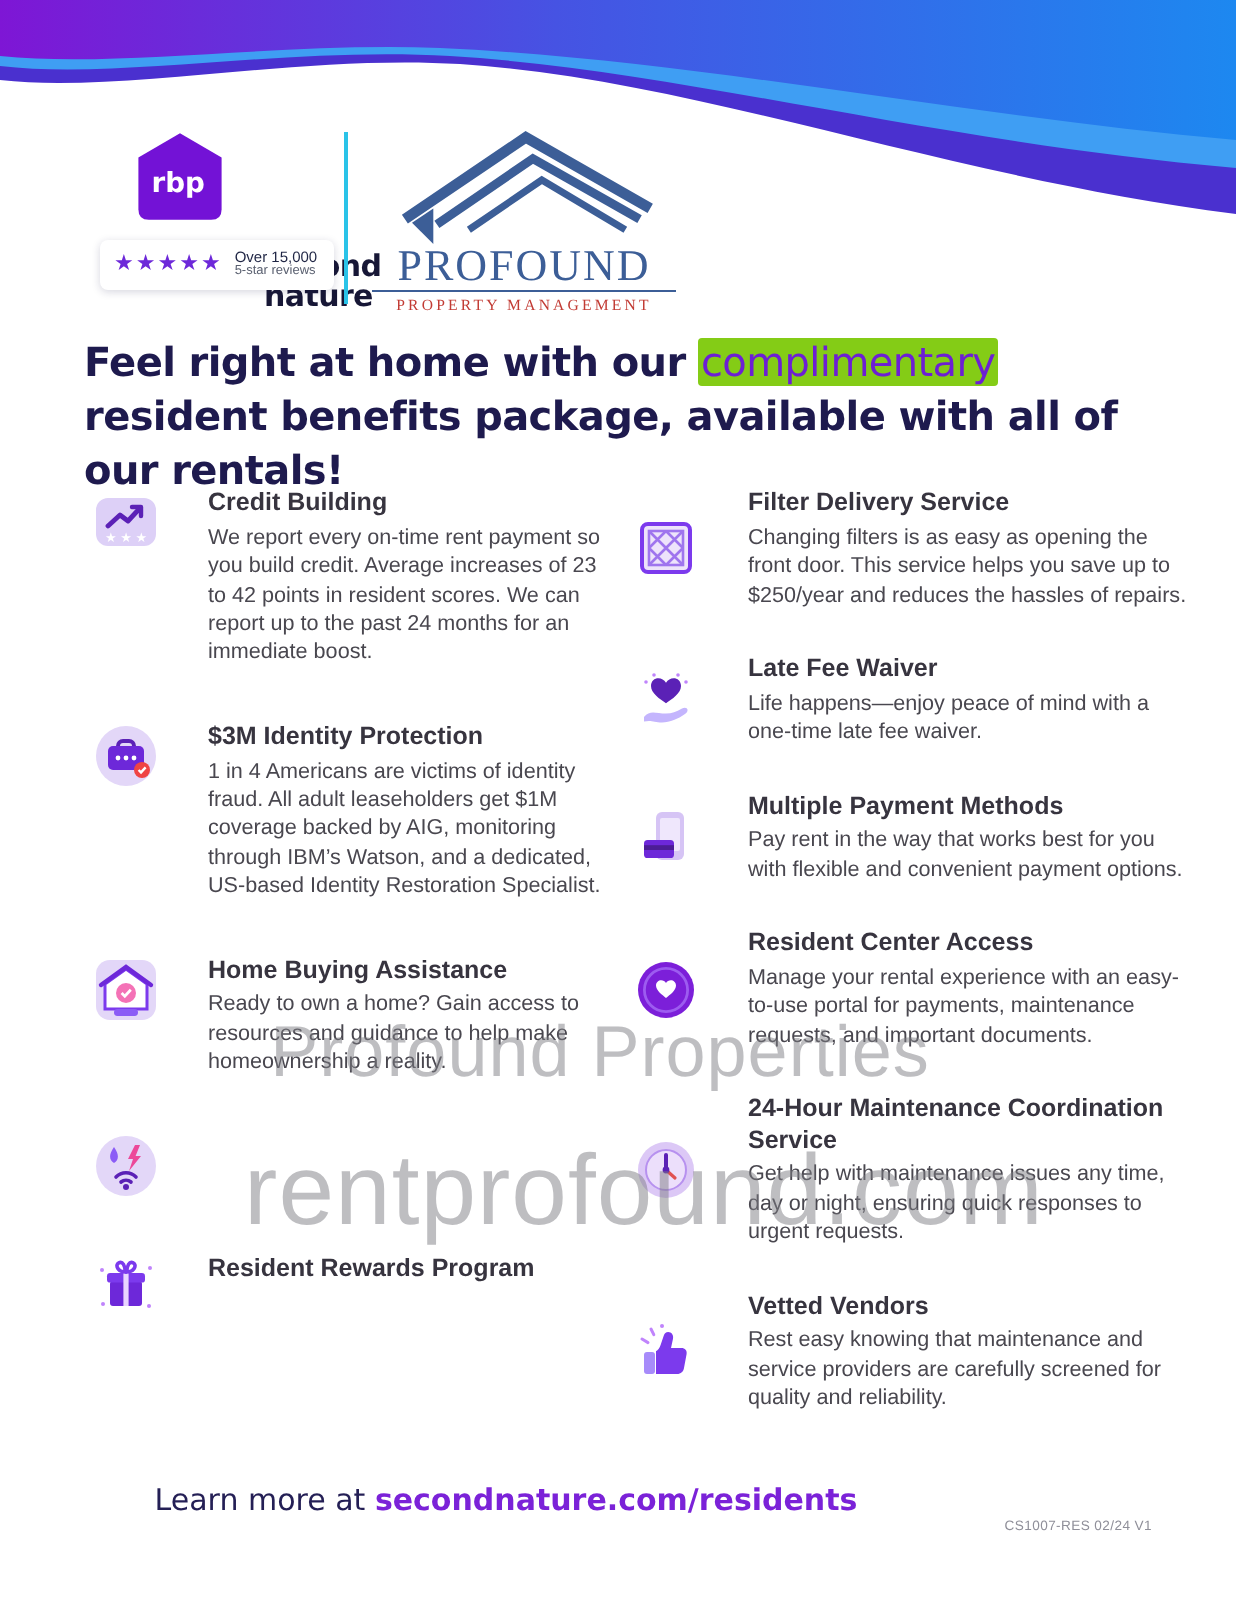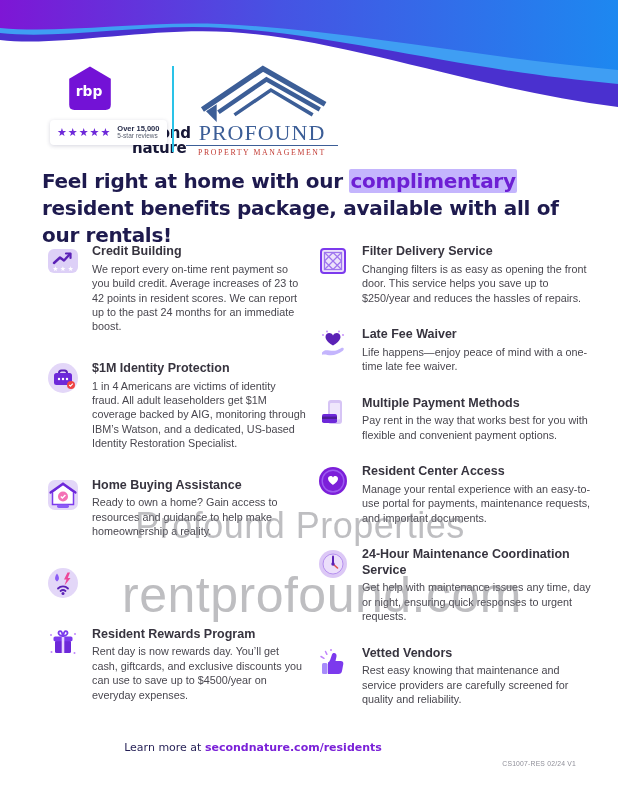--- a/index.html
+++ b/index.html
@@ -20,21 +20,21 @@
   .brand .by { font-size:7.5px; font-weight:700; vertical-align:10px; margin-right:2px; color:#171736; }
   .brand .b1,.brand .b2 { font-family:"DejaVu Sans", sans-serif; font-weight:700; font-size:15px; letter-spacing:-0.3px; display:inline; }
   .brand .row2 { margin-left:10px; }
   .reviews {
     position:absolute; left:50px; top:120px; height:25px; padding:3px 8px 3px 7px;
     background:#ffffff; border-radius:4px; box-shadow:0 1px 4px rgba(30,30,80,0.18);
     display:flex; align-items:center; gap:6px;
   }
   .stars { color:#6d28d9; font-size:11px; letter-spacing:1px; line-height:1; }
   .rev-text { line-height:1.05; }
-  .rev-l1 { font-size:7.5px; font-weight:700; color:#1f2544;text-align:right; }
+  .rev-l1 { font-size:7.5px; font-weight:400; color:#1f2544;text-align:right; }
   .rev-l2 { font-size:6.5px; color:#5a6070; }
 
   .divider { position:absolute; left:172px; top:66px; width:2px; height:86px; background:#2ac3e8; }
 
   
   .plogo { position:absolute; left:186px; top:58px; width:152px; text-align:center; }
   .plogo .roof { display:block; margin:0 auto; }
   .plogo .pname {
     font-family:"Liberation Serif", serif; font-size:22px; color:#3c5e97;
     letter-spacing:1px; line-height:1; border-bottom:1.5px solid #3c5e97; padding-bottom:1px;
@@ -43,47 +43,47 @@
     font-family:"Liberation Serif", serif; font-size:7.8px; color:#c23b34;
     letter-spacing:1.6px; margin-top:2px;
   }
 
   
   .headline {
     position:absolute; left:42px; top:168px; width:552px;
     font-family:"DejaVu Sans", sans-serif; font-weight:600;
     font-size:20px; line-height:1.35; color:#1e1a4e; letter-spacing:-0.3px;
   }
-  .headline .hl { color:#6d1fd4; font-weight:700; background:#c4b5fd; border-radius:2px; padding:0 1px; }
+  .headline .hl { color:#6d1fd4; font-weight:400; background:#84cc16; border-radius:2px; padding:0 1px; }
 
   
   .col { position:absolute; top:244px; display:flex; flex-direction:column; }
   .col-left  { left:46px;  width:260px; }
   .col-right { left:316px; width:278px; }
   .col-left  .benefit { margin-bottom:27px; }
-  .col-right .benefit { margin-bottom:22px; }
-  .benefit { display:flex; gap:12px; }
+  .col-right .benefit { margin-bottom:22px;align-items:center; }
+  .benefit { display:flex; gap:24px; }
   .b-icon { flex:0 0 34px; width:34px; height:34px; }
   .b-icon svg { width:34px; height:34px; display:block; }
   .b-title { font-size:12.5px; font-weight:700; color:#37343f; margin-bottom:2px; line-height:1.25; }
   .b-body  { font-size:10.8px; color:#49474f; line-height:1.34; }
 
   
   .watermark { position:absolute; left:0; top:0; width:618px; height:800px; pointer-events:none; z-index:5; }
   .wm-line {
     position:absolute; white-space:nowrap; color:rgba(125,125,132,0.5);
     font-family:"Liberation Sans", sans-serif; font-weight:300; letter-spacing:0.5px;
   }
   .wm1 { top:505px; left:300px; transform:translateX(-50%); font-size:36px;text-align:right; }
   .wm2 { top:566px; left:322px; transform:translateX(-50%); font-size:50px; }
 
   
   .footer {
     position:absolute; left:0; top:741px; width:506px; text-align:center;
-    font-family:"DejaVu Sans", sans-serif; font-size:11px; color:#241f55; font-weight:500;
+    font-family:"DejaVu Sans", sans-serif; font-size:15px; color:#241f55; font-weight:500;
   }
   .footer a { color:#7b22d8; font-weight:700; text-decoration:none; }
   .doc-code {
     position:absolute; right:42px; top:760px; font-size:6.8px; color:#8f8f99; letter-spacing:0.2px;
   }
 </style>
 </head>
 <body>
 
 <div class="page">
@@ -161,21 +161,21 @@
             <rect x="13" y="9.5" width="8" height="6" rx="2.5" fill="none" stroke="#5b21b6" stroke-width="2"></rect>
             <rect x="8" y="12" width="18" height="12" rx="2.5" fill="#6d28d9"></rect>
             <circle cx="13" cy="18" r="1.2" fill="#ffffff"></circle>
             <circle cx="17" cy="18" r="1.2" fill="#ffffff"></circle>
             <circle cx="21" cy="18" r="1.2" fill="#ffffff"></circle>
             <circle cx="25" cy="24" r="4" fill="#ef4444"></circle>
             <path d="M23.3,24 l1.2,1.2 l2.3,-2.5" stroke="#ffffff" stroke-width="1.2" fill="none"></path>
           </svg>
         </span>
     <div class="b-text">
-      <div class="b-title">$1M Identity Protection</div>
+      <div class="b-title">$3M Identity Protection</div>
       <div class="b-body">1 in 4 Americans are victims of identity fraud. All adult leaseholders get $1M coverage backed by AIG, monitoring through IBM’s Watson, and a dedicated, US-based Identity Restoration Specialist.</div>
     </div>
   </div>
 
   <div class="benefit">
     <span class="b-icon">
           <svg viewBox="0 0 34 34">
             <rect x="2" y="2" width="30" height="30" rx="7" fill="#e3d7f8"></rect>
             <path d="M17,6.5 L27.5,14 V26.5 H6.5 V14 Z" fill="#ffffff" stroke="#7c3aed" stroke-width="1.5"></path>
             <path d="M4.5,14.5 L17,5.5 L29.5,14.5" stroke="#6d28d9" stroke-width="2.2" fill="none" stroke-linecap="round"></path>
@@ -214,21 +214,20 @@
             <path d="M16.6,9 C13,9 11.3,5.5 13.4,4.4 C15.4,3.4 16.6,6 16.6,9 Z" fill="none" stroke="#7c3aed" stroke-width="1.8"></path>
             <path d="M17.4,9 C21,9 22.7,5.5 20.6,4.4 C18.6,3.4 17.4,6 17.4,9 Z" fill="none" stroke="#7c3aed" stroke-width="1.8"></path>
             <circle cx="5" cy="8" r="1" fill="#c084fc"></circle>
             <circle cx="29" cy="7" r="1" fill="#c084fc"></circle>
             <circle cx="28.5" cy="26" r="1" fill="#c084fc"></circle>
             <circle cx="5.5" cy="25" r="1" fill="#c084fc"></circle>
           </svg>
         </span>
     <div class="b-text">
       <div class="b-title">Resident Rewards Program</div>
-      <div class="b-body">Rent day is now rewards day. You’ll get cash, giftcards, and exclusive discounts you can use to save up to $4500/year on everyday expenses.</div>
     </div>
   </div>
 </div>
   <div class="col col-right">
   <div class="benefit">
     <span class="b-icon">
           <svg viewBox="0 0 34 34">
             <rect x="5" y="5" width="24" height="24" rx="3" fill="#ede3fb" stroke="#7c3aed" stroke-width="2"></rect>
             <rect x="8.5" y="8.5" width="17" height="17" fill="none" stroke="#9f75ee" stroke-width="1.3"></rect>
             <path d="M8.5,8.5 L25.5,25.5 M25.5,8.5 L8.5,25.5 M17,8.5 L8.5,17 M17,8.5 L25.5,17 M8.5,17 L17,25.5 M25.5,17 L17,25.5" stroke="#9f75ee" stroke-width="1.3"></path>

